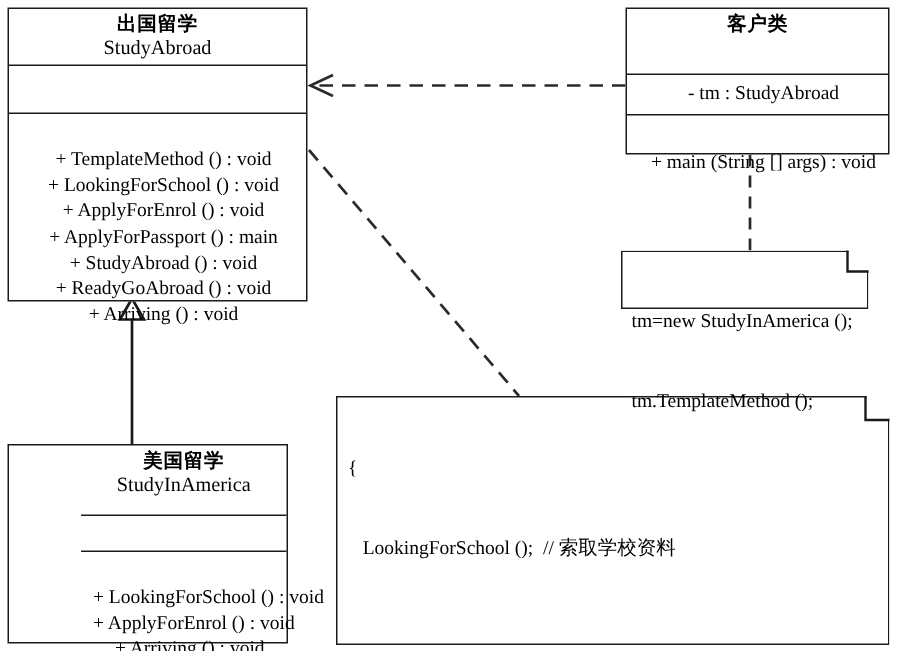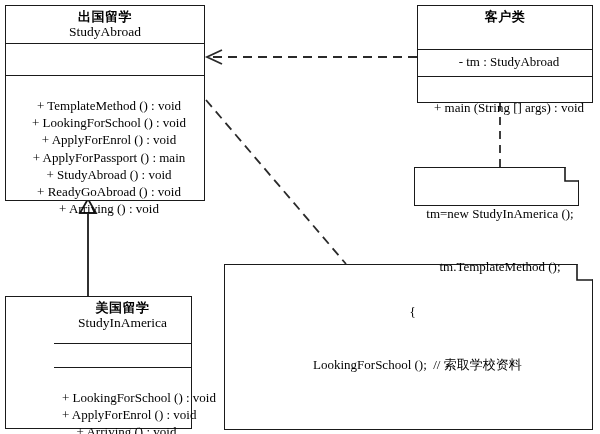--- a/index.html
+++ b/index.html
@@ -55,21 +55,20 @@
     font-size: 13px;
     line-height: 17.2px;
     white-space: pre;
   }
 
   
   .uml-note {
     position: absolute;
     box-sizing: border-box;
     background: #ffffff;
-    text-align: center;
   }
   .note-body {
     position: absolute;
     inset: 0;
     box-sizing: border-box;
     border: 1.6px solid #1a1a1a;
     background: #ffffff;
   }
   .note-text {
     position: relative;

